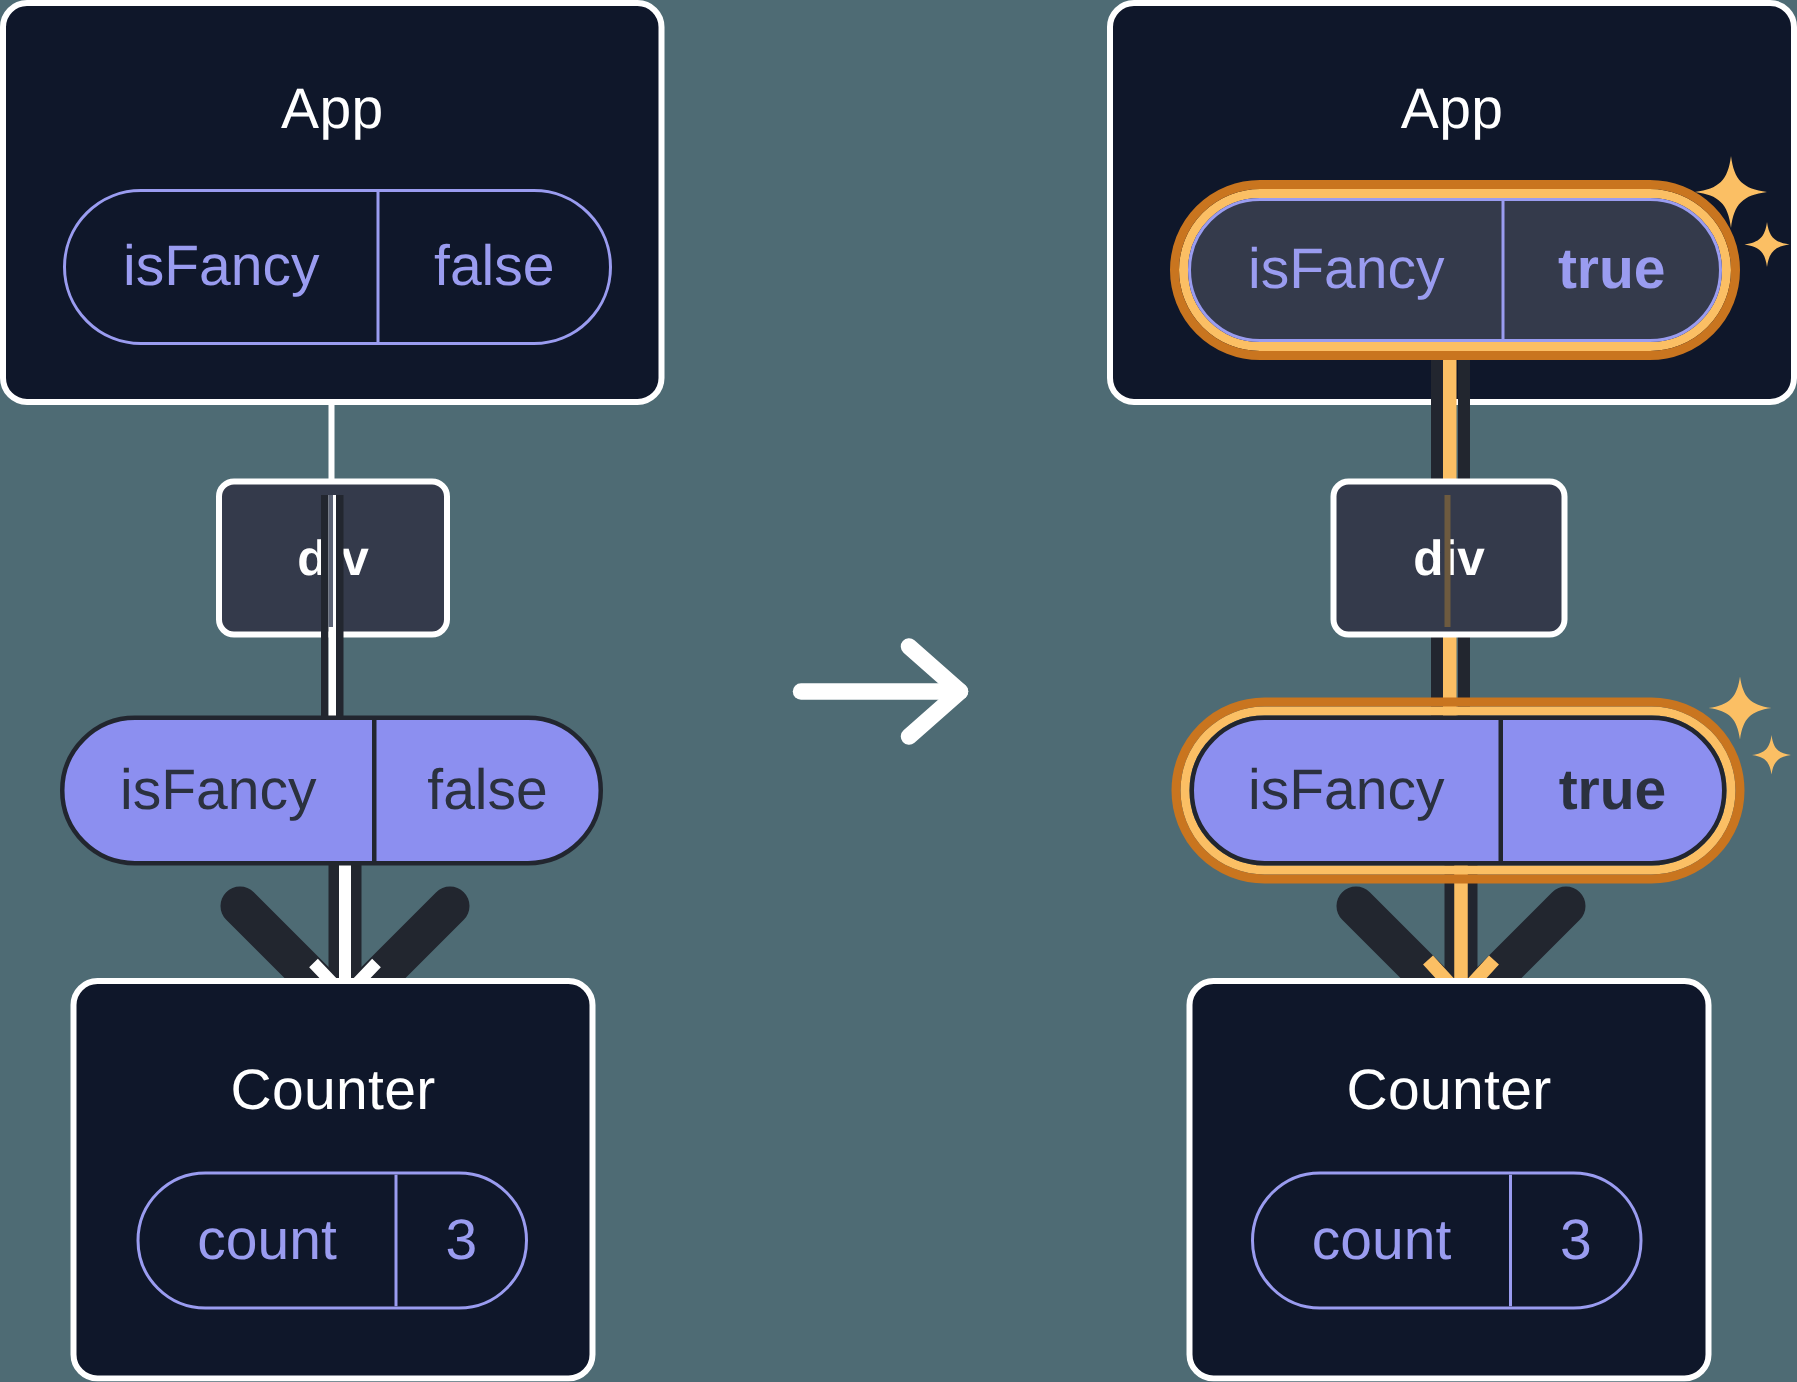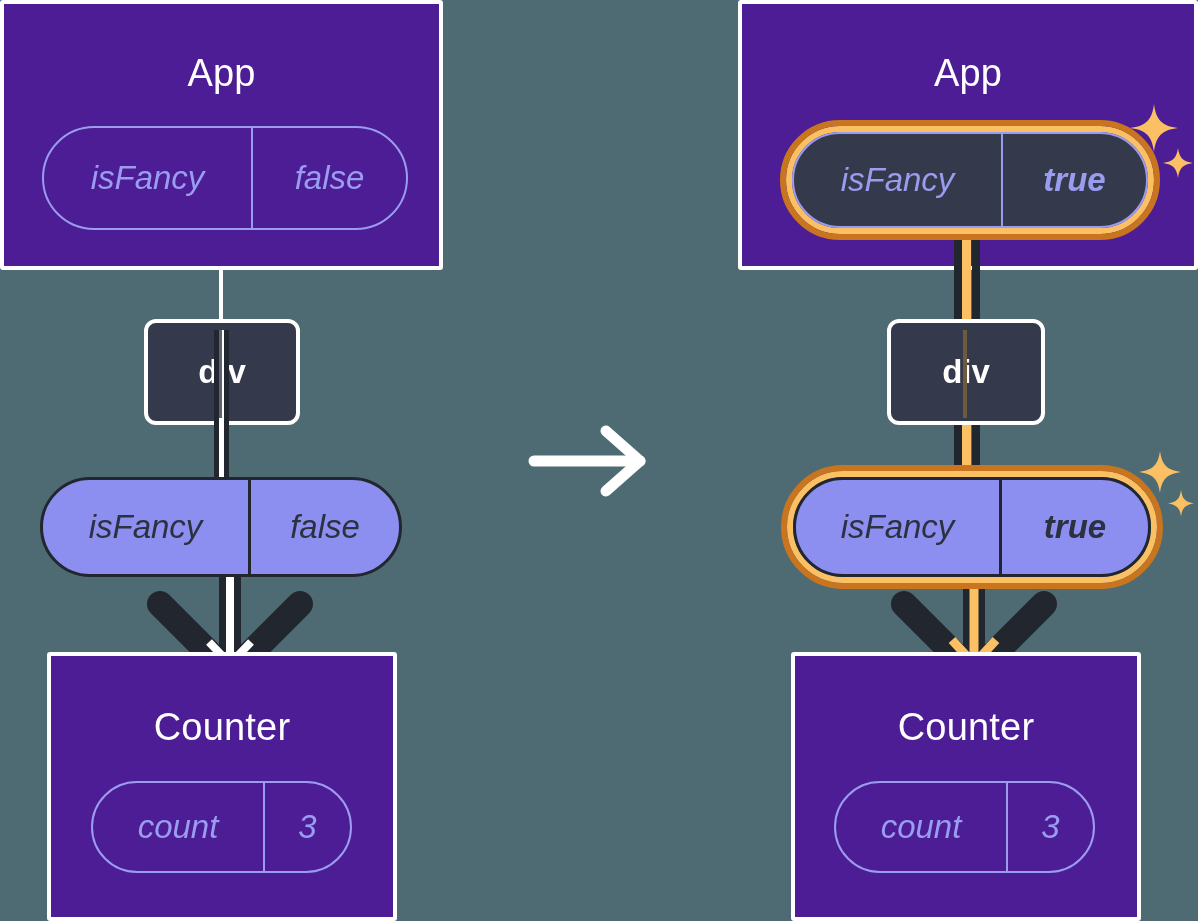--- a/index.html
+++ b/index.html
@@ -20,23 +20,23 @@
     width: 1198px;
     height: 921px;
   }
 
   
   .abs { position: absolute; }
 
   
   .compbox {
     position: absolute;
-    background: #4c1d95;
+    background: #0f172a;
     border: 4px solid #ffffff;
-    border-radius: 3px;
+    border-radius: 18px;
     box-sizing: border-box;
     z-index: 5;
   }
   .compbox .title {
     position: absolute;
     left: 0; right: 0;
     text-align: center;
     color: #ffffff;
     font-size: 38px;
     letter-spacing: 0.2px;
@@ -65,24 +65,23 @@
     display: flex;
     align-items: stretch;
     border-radius: 999px;
     overflow: hidden;
     z-index: 9;
   }
   .pill .cell {
     display: flex;
     align-items: center;
     justify-content: center;
-    font-size: 33px;
+    font-size: 38px;
     box-sizing: border-box;
     white-space: nowrap;
-    font-style: italic;
   }
   .pill .cell.k { flex: 0 0 auto; }
   .pill .cell.v { flex: 1 1 auto; }
 
   
   .pill.outline {
     background: transparent;
     border: 2px solid #9a9cf0;
   }
   .pill.outline .cell { color: #9a9cf0; }

